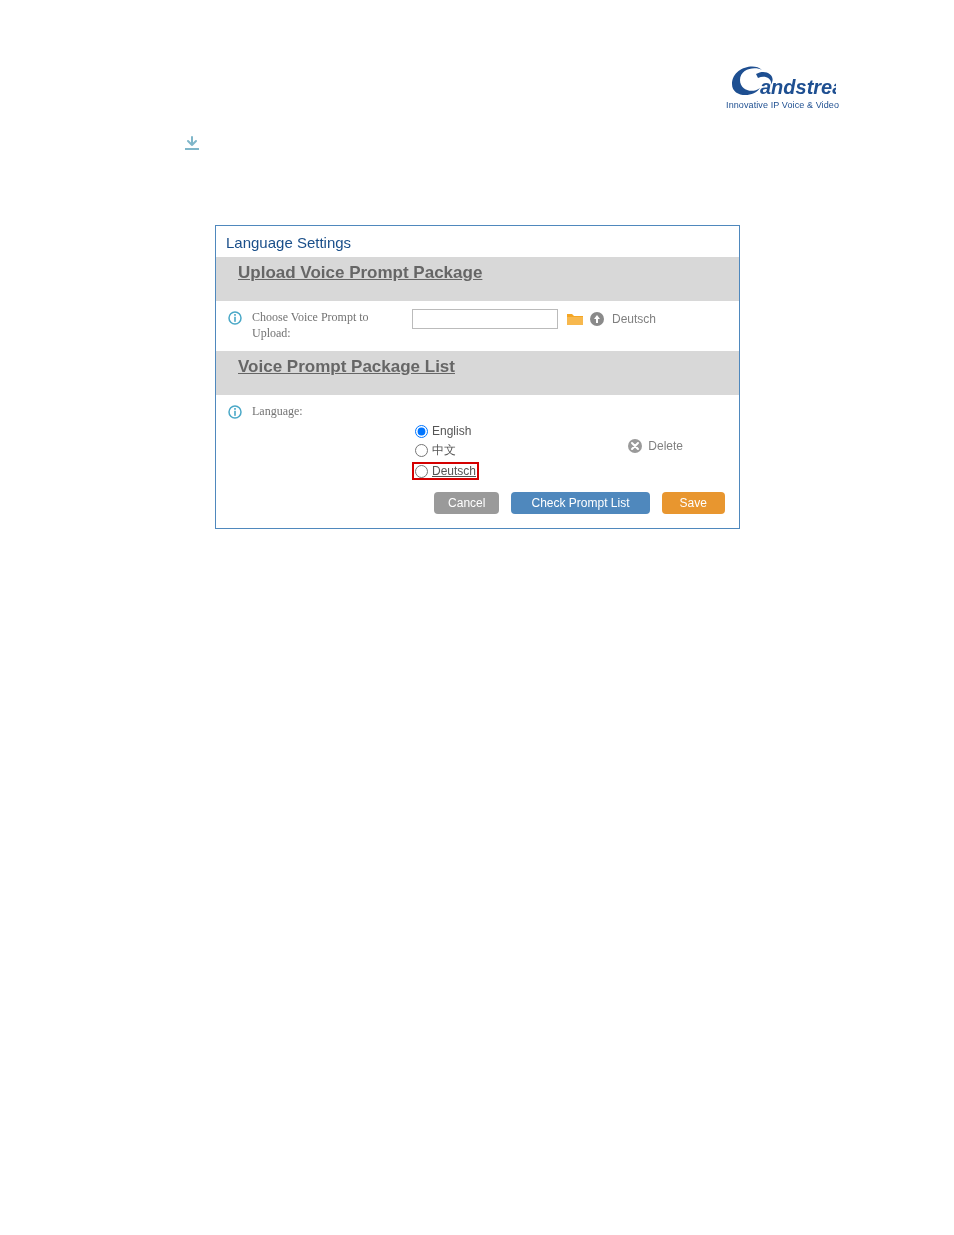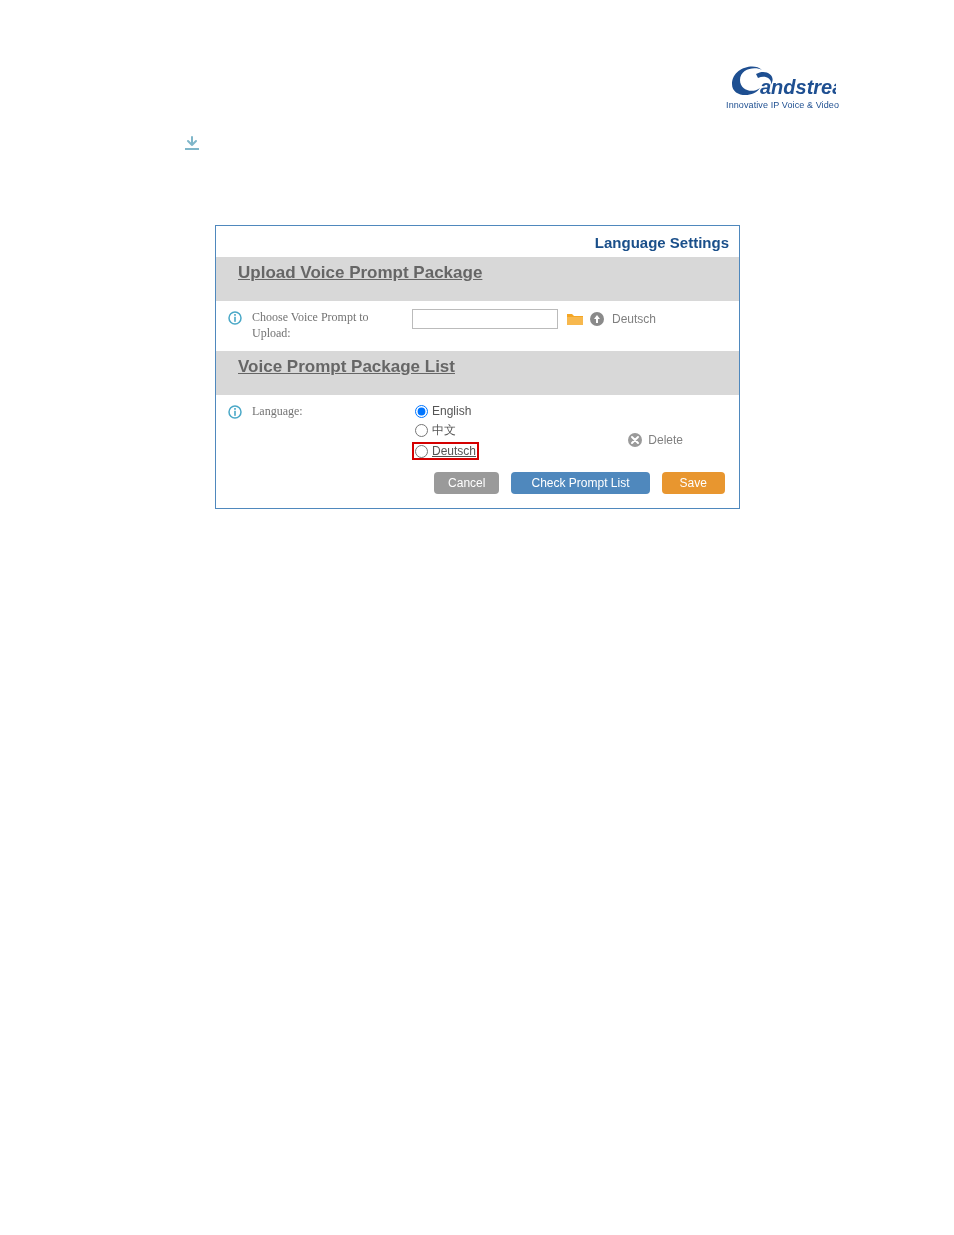--- a/index.html
+++ b/index.html
@@ -39,24 +39,23 @@
     left: 215px;
     top: 225px;
     width: 523px;
     border: 1px solid #4f88bd;
     background: #fff;
     font-size: 12px;
   }
   .panel-title {
     padding: 8px 10px 6px 10px;
     font-size: 15px;
-    font-weight: bold;
+    font-weight: normal;
     color: #1a4f8a;
     background: #fff;
-    text-align: right;
   }
   .section-header {
     background: #d8d8d8;
     color: #666;
     font-size: 17px;
     font-weight: bold;
     padding: 6px 0 18px 22px;
     text-decoration: underline;
   }
   .section-body {
@@ -102,20 +101,21 @@
     width: 14px; height: 14px; cursor: pointer;
   }
   .upload-label {
     color: #808080;
     font-size: 12px;
   }
   .radio-list {
     display: flex;
     flex-direction: column;
     gap: 2px;
+    margin-top: 20px;
   }
   .radio-item {
     display: flex;
     align-items: center;
     gap: 4px;
     font-size: 12px;
     color: #555;
     padding: 1px 3px;
   }
   .radio-item.highlighted {
@@ -235,21 +235,21 @@
             <input type="radio" name="lang" style="">
             <span>中文</span>
           </label>
           <label class="radio-item highlighted">
             <input type="radio" name="lang" style="">
             <span>Deutsch</span>
           </label>
         </div>
       </div>
 
-      <div class="row-delete" style="right:56px; top:38px;">
+      <div class="row-delete" style="right:56px; top:44px;">
         <span class="delete-icon">
           <svg width="14" height="14" viewBox="0 0 14 14">
               <circle cx="7" cy="7" r="7" fill="#9a9a9a"></circle>
               <path d="M4 4 L10 10 M10 4 L4 10" stroke="#fff" stroke-width="2" stroke-linecap="round"></path>
             </svg>
         </span>
         <span>Delete</span>
       </div>
     </div>
 

